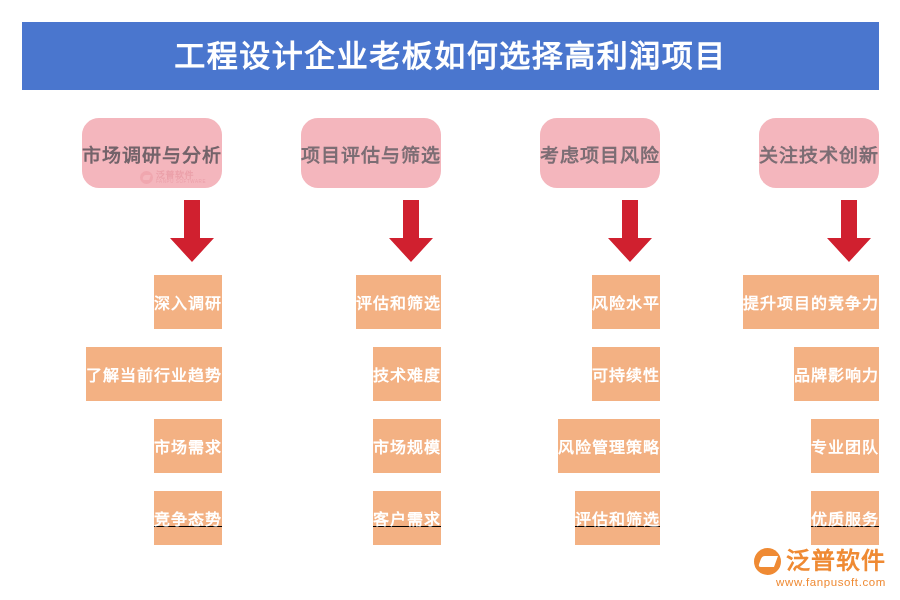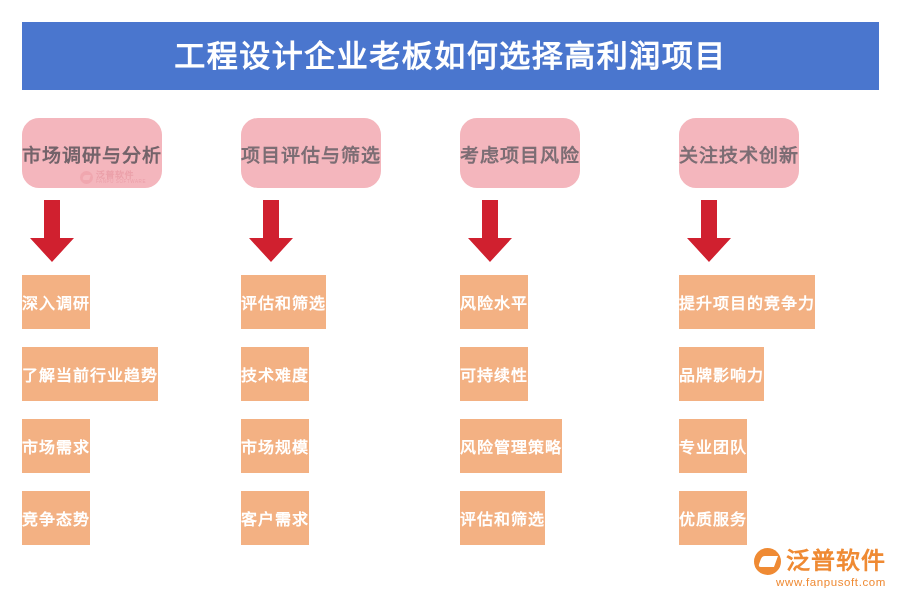--- a/index.html
+++ b/index.html
@@ -49,21 +49,21 @@
     top: 118px;
     width: 857px;
     height: 460px;
     display: grid;
     grid-template-columns: repeat(4, 1fr);
     column-gap: 19px;
   }
   .column {
     display: flex;
     flex-direction: column;
-    align-items: flex-start;
+    align-items: flex-end;
   }
 
   
   .head-card {
     position: relative;
     height: 70px;
     background: #f4b6bd;
     border-radius: 17px;
     display: flex;
     align-items: center;
@@ -135,21 +135,21 @@
 
   
   .item-box {
     height: 54px;
     background: #f3b183;
     display: flex;
     align-items: center;
     justify-content: center;
     margin-bottom: 18px;
   }
-  .item-box:last-child { margin-bottom: 0; }
+  .item-box:last-child { margin-bottom: 0; text-decoration: underline; }
   .item-label {
     color: #ffffff;
     font-size: 16px;
     font-weight: 700;
     letter-spacing: 1px;
     white-space: nowrap;
   }
 
   
   .corner-mark {

